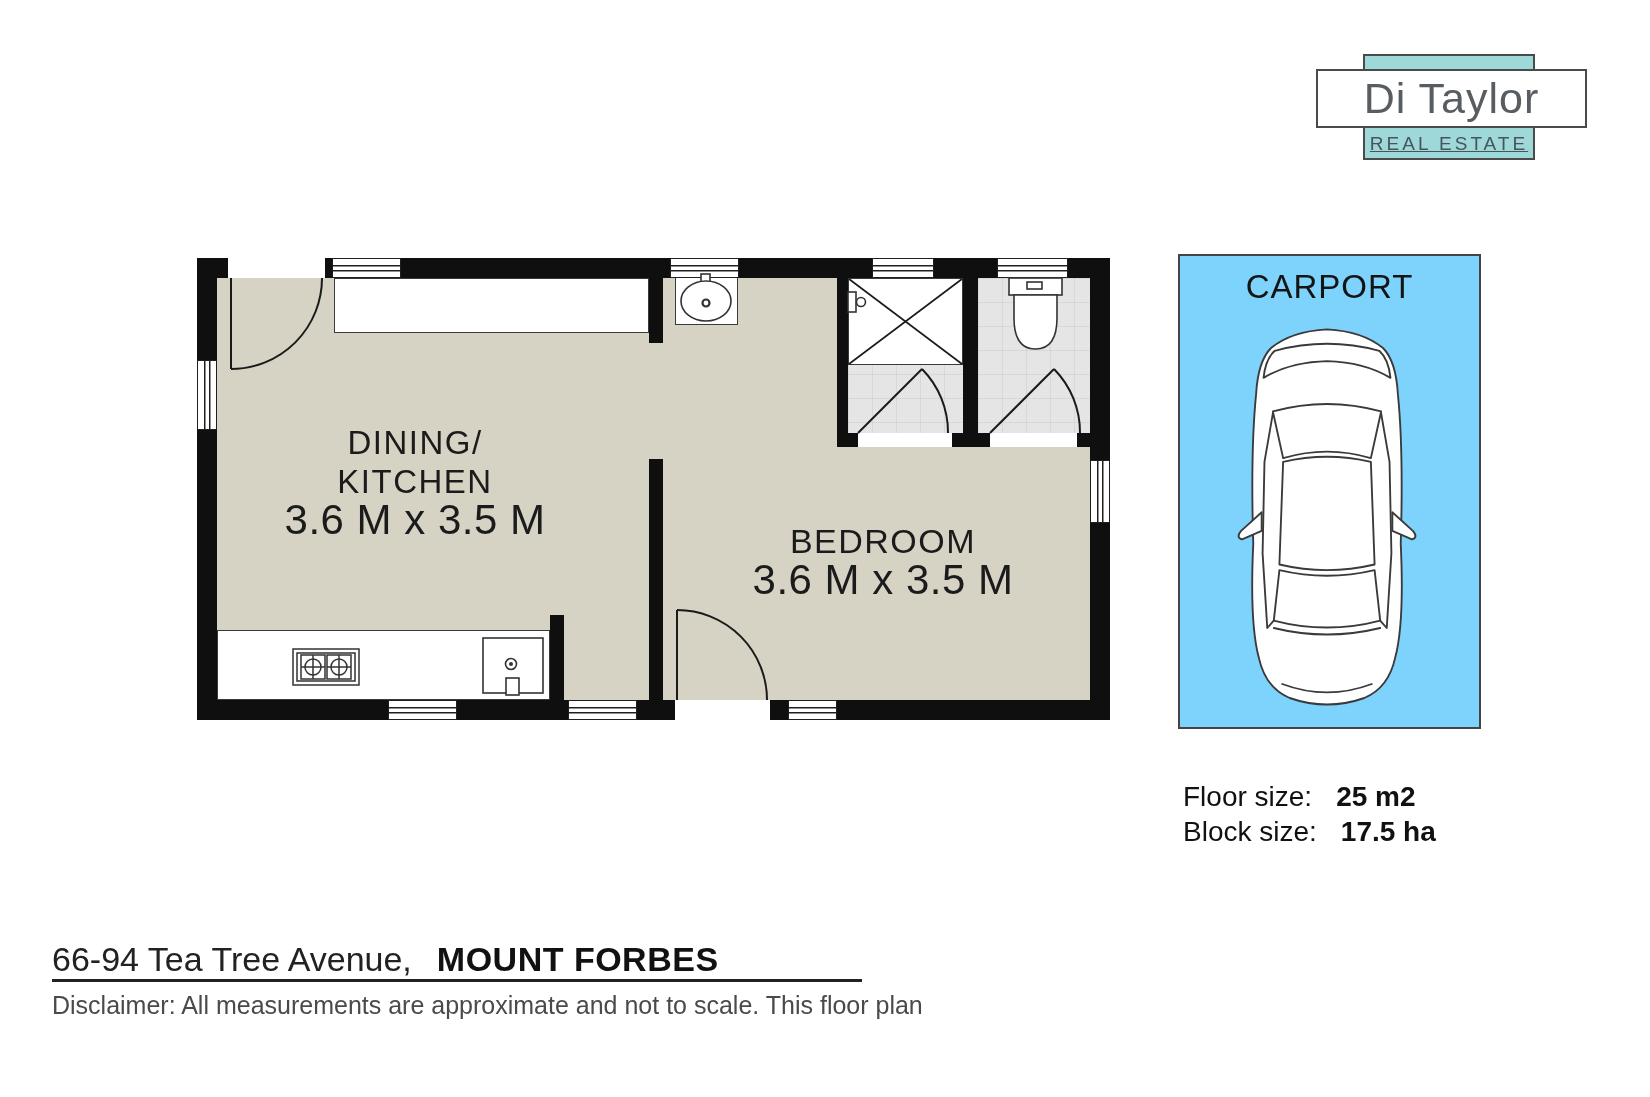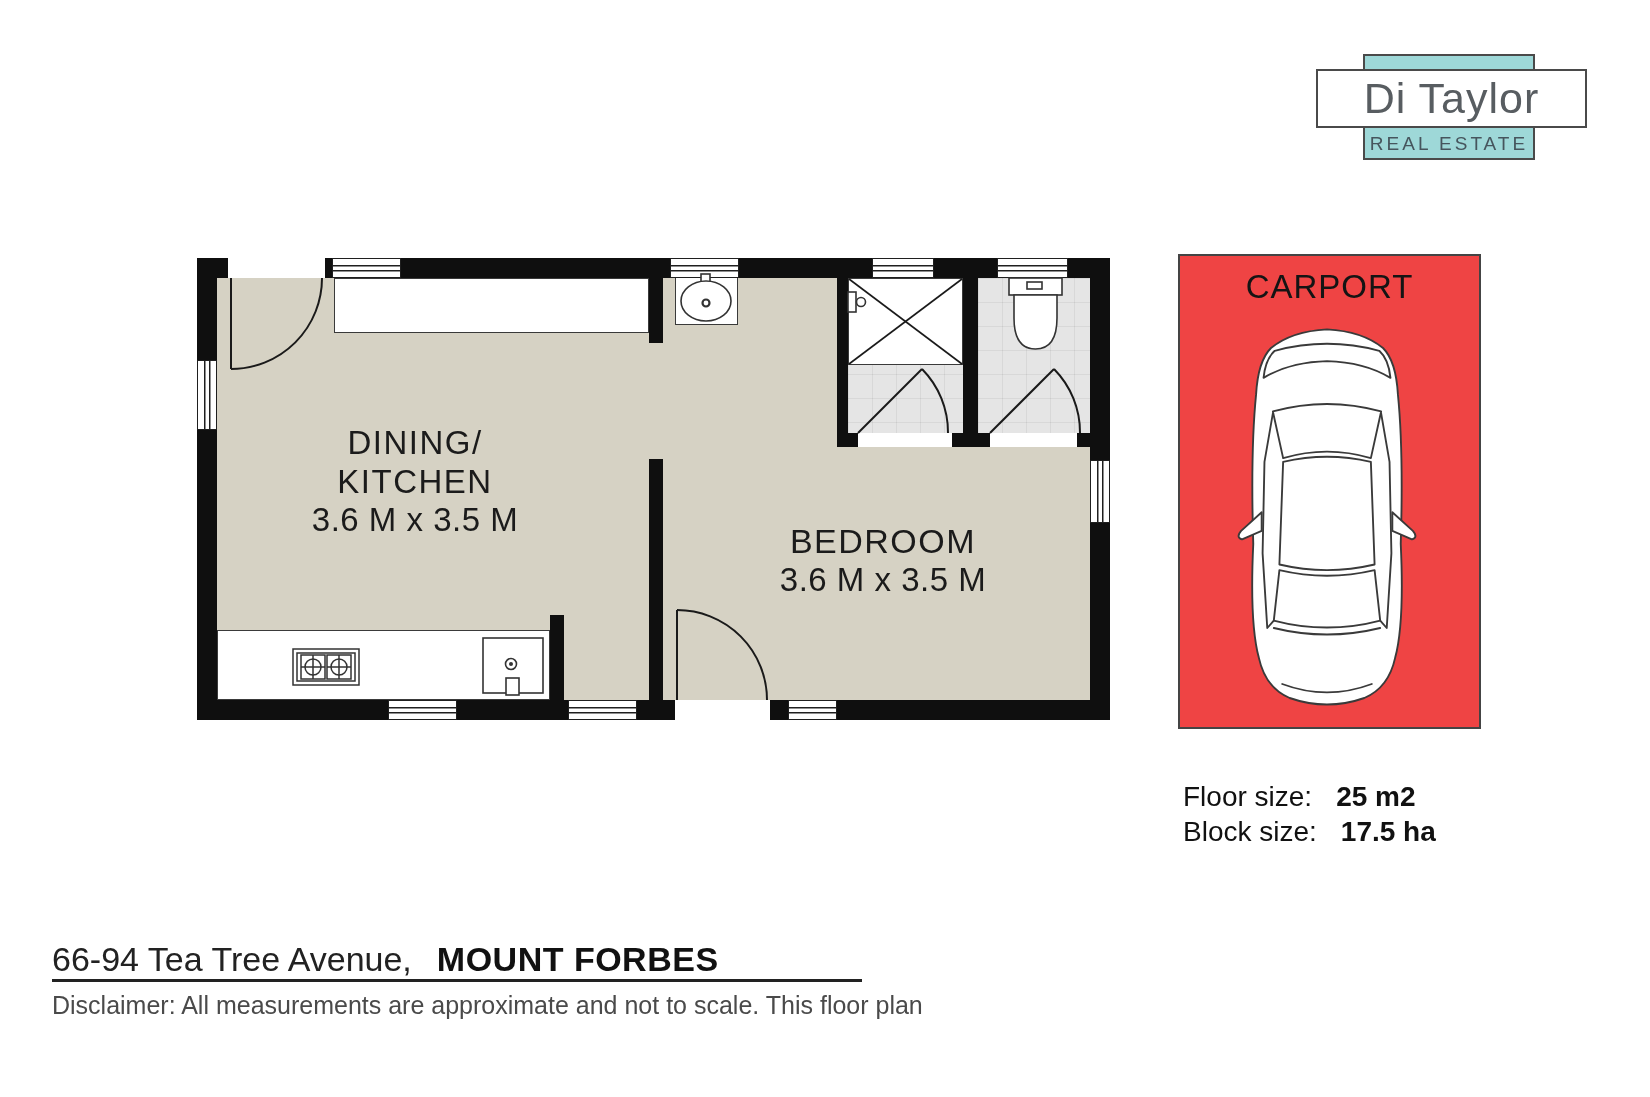--- a/index.html
+++ b/index.html
@@ -7,24 +7,24 @@
     width:1650px;height:1097px;position:relative;background:#ffffff;
     font-family:"Liberation Sans", sans-serif;overflow:hidden;color:#1b1b1b;
   }
   .abs{position:absolute;}
 
   
   .logo-teal{left:1363px;top:54px;width:172px;height:106px;background:#9ed8d8;border:2px solid #4a4a4a;box-sizing:border-box;z-index:1;}
   .logo-white{left:1316px;top:69px;width:271px;height:59px;background:#ffffff;border:2px solid #4a4a4a;box-sizing:border-box;z-index:2;
     display:flex;align-items:center;justify-content:center;font-size:43px;color:#585d61;letter-spacing:1px;}
   .logo-tagline{left:1363px;top:128px;width:172px;height:32px;z-index:3;display:flex;align-items:center;justify-content:center;
-    font-size:19px;letter-spacing:3px;color:#46555d;font-weight:500;}
-
-  
-  .carport{left:1178px;top:254px;width:303px;height:475px;background:#ef4444;border:2px solid #444;box-sizing:border-box;}
+    font-size:19px;letter-spacing:3px;color:#46555d;font-weight:500;text-decoration:underline;}
+
+  
+  .carport{left:1178px;top:254px;width:303px;height:475px;background:#7dd3fc;border:2px solid #444;box-sizing:border-box;}
   .carport-label{position:absolute;left:0;top:12px;width:100%;text-align:center;font-size:33px;letter-spacing:1px;color:#141414;}
   .car-svg{position:absolute;left:52px;top:64px;width:190px;height:392px;}
 
   
   .sizes{left:1183px;top:779px;font-size:28px;line-height:35px;color:#111;}
   .sizes b{margin-left:24px;font-weight:700;}
 
   
   .plan{left:197px;top:258px;width:913px;height:462px;}
   .wall{position:absolute;background:#0f0f0f;}
@@ -38,21 +38,21 @@
   .win-h{position:absolute;height:20px;background-color:#ffffff;border:1.5px solid #1f1f1f;box-sizing:border-box;
     background-image:linear-gradient(#1f1f1f,#1f1f1f),linear-gradient(#1f1f1f,#1f1f1f);
     background-size:100% 1.5px;background-repeat:no-repeat;background-position:0 35%,0 65%;}
   .win-v{position:absolute;width:20px;background-color:#ffffff;border:1.5px solid #1f1f1f;box-sizing:border-box;
     background-image:linear-gradient(90deg,#1f1f1f,#1f1f1f),linear-gradient(90deg,#1f1f1f,#1f1f1f);
     background-size:1.5px 100%;background-repeat:no-repeat;background-position:35% 0,65% 0;}
   .fixsvg{position:absolute;left:0;top:0;width:913px;height:462px;pointer-events:none;}
 
   .room-label{position:absolute;text-align:center;color:#1b1b1b;}
   .room-label .nm{font-size:33px;line-height:39px;letter-spacing:1.5px;}
-  .room-label .dim{font-size:33px;line-height:38px;letter-spacing:.5px;}
+  .room-label .dim{font-size:42px;line-height:38px;letter-spacing:.5px;}
   .bedroom-label .nm{font-size:34px;line-height:40px;}
 
   
   .address{left:52px;top:940px;font-size:34px;color:#222;white-space:nowrap;}
   .address .suburb{font-weight:700;color:#111;margin-left:25px;letter-spacing:.5px;}
   .addr-rule{left:52px;top:979px;width:810px;height:3px;background:#222;}
   .disclaimer{left:52px;top:990px;font-size:25px;line-height:31.5px;color:#4a4a4a;}
 </style>
 </head>
 <body>

